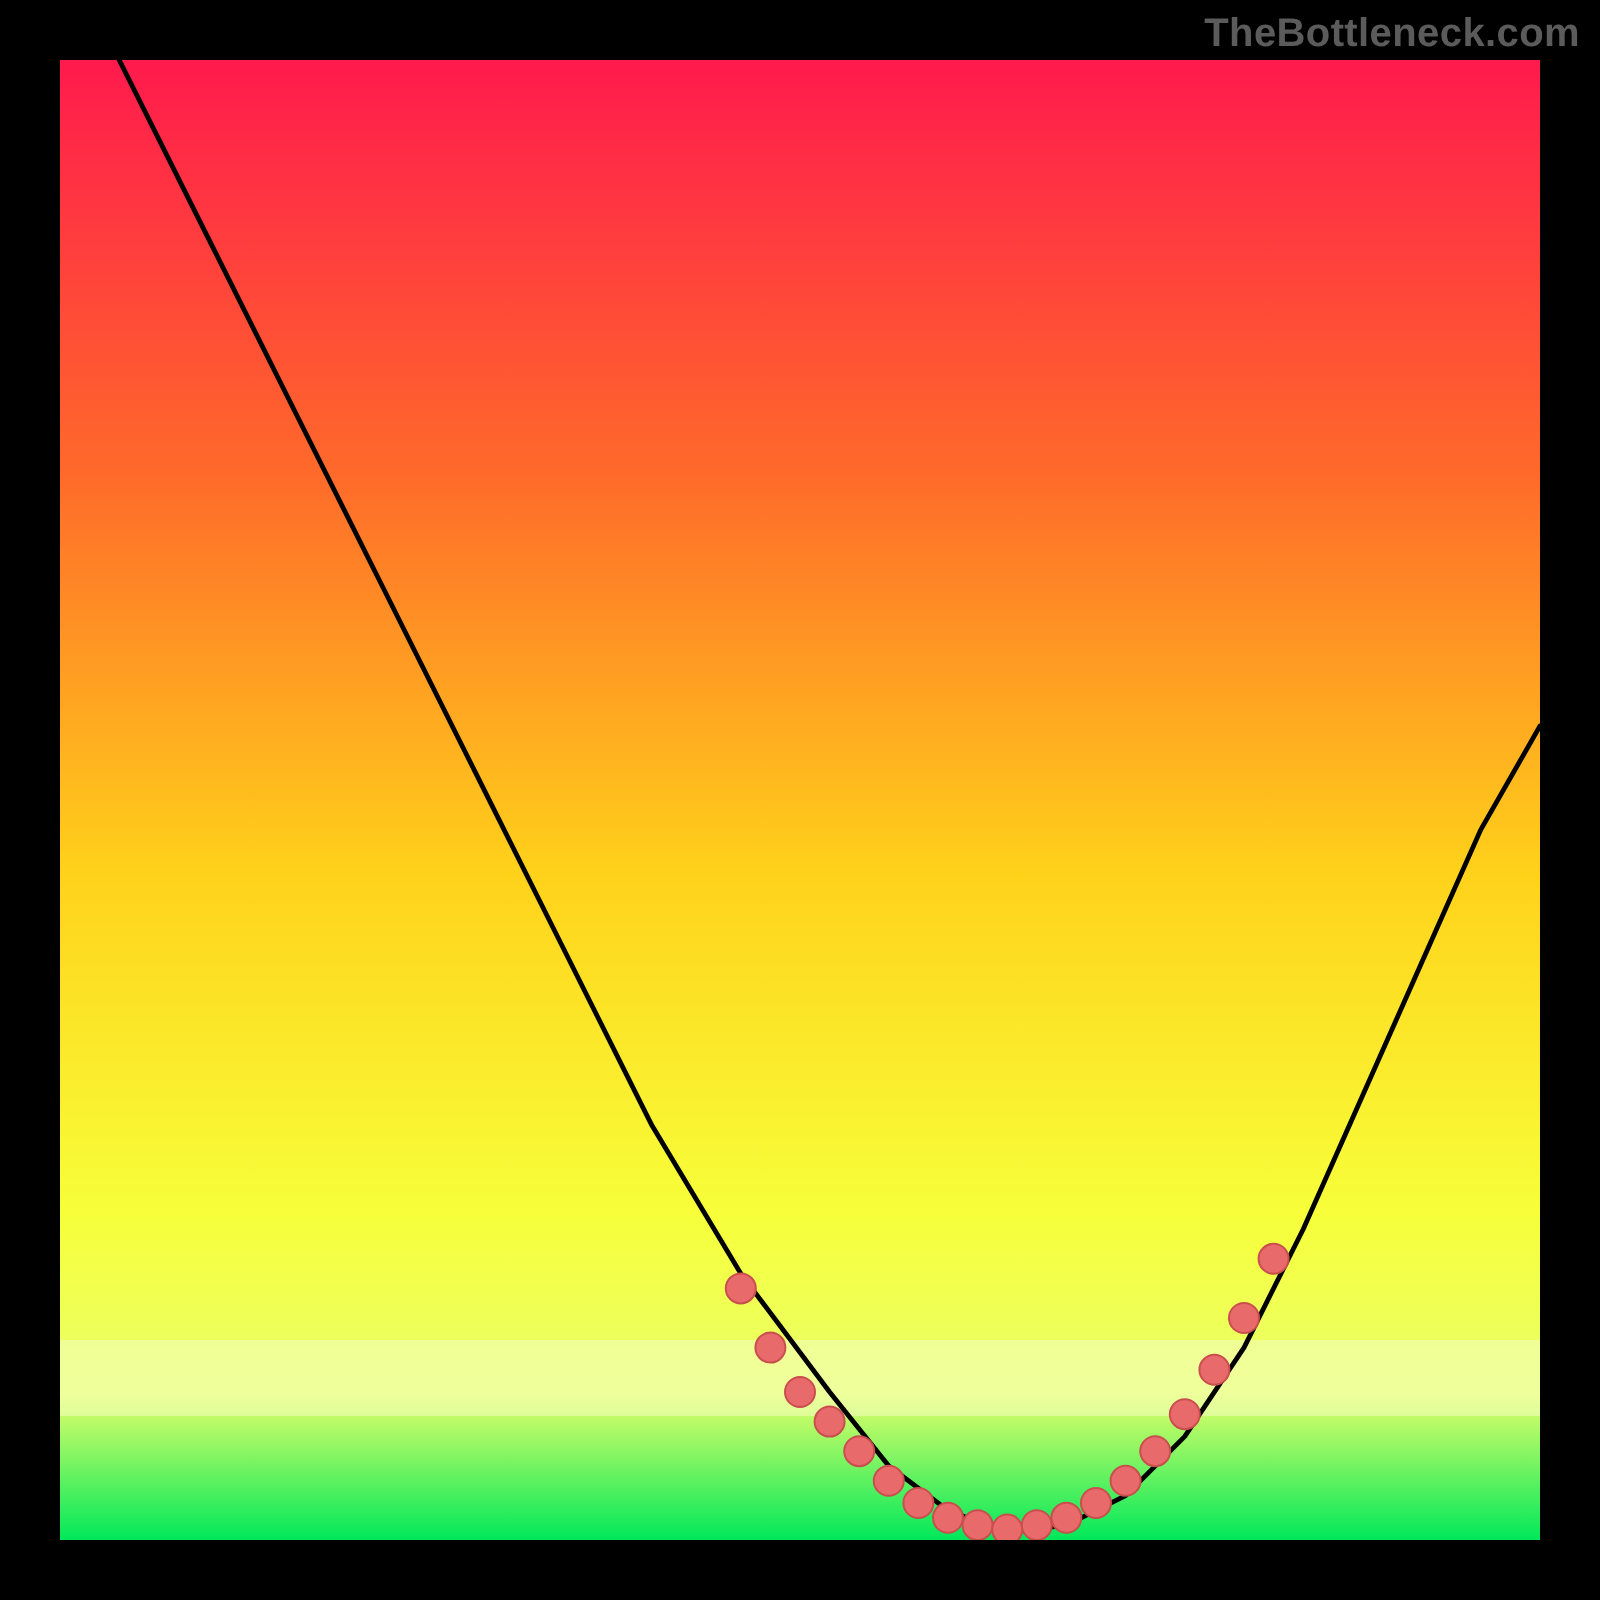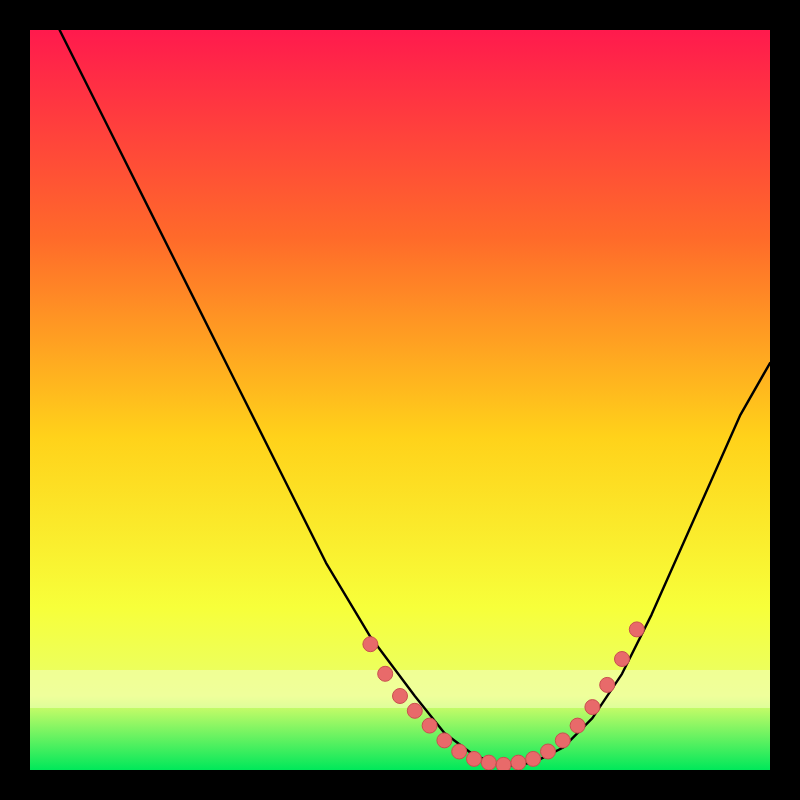--- a/index.html
+++ b/index.html
@@ -27,20 +27,21 @@
     top: 30px;
     width: 740px;
     height: 740px;
   }
   svg { display: block; }
 </style>
 </head>
 <body>
 
 <div class="stage">
+  <div class="watermark">TheBottleneck.com</div>
   <div class="plot">
     <svg id="svg" width="740" height="740" viewBox="0 0 740 740">
       <defs>
         <linearGradient id="bg-grad" x1="0" y1="0" x2="0" y2="1">
           <stop id="g0" offset="0%" stop-color="#ff1a4d"></stop>
           <stop id="g1" offset="28%" stop-color="#ff6a2a"></stop>
           <stop id="g2" offset="55%" stop-color="#ffd21a"></stop>
           <stop id="g3" offset="78%" stop-color="#f7ff3a"></stop>
           <stop id="g4" offset="90%" stop-color="#e8ff6a"></stop>
           <stop id="g5" offset="100%" stop-color="#00e85a"></stop>

